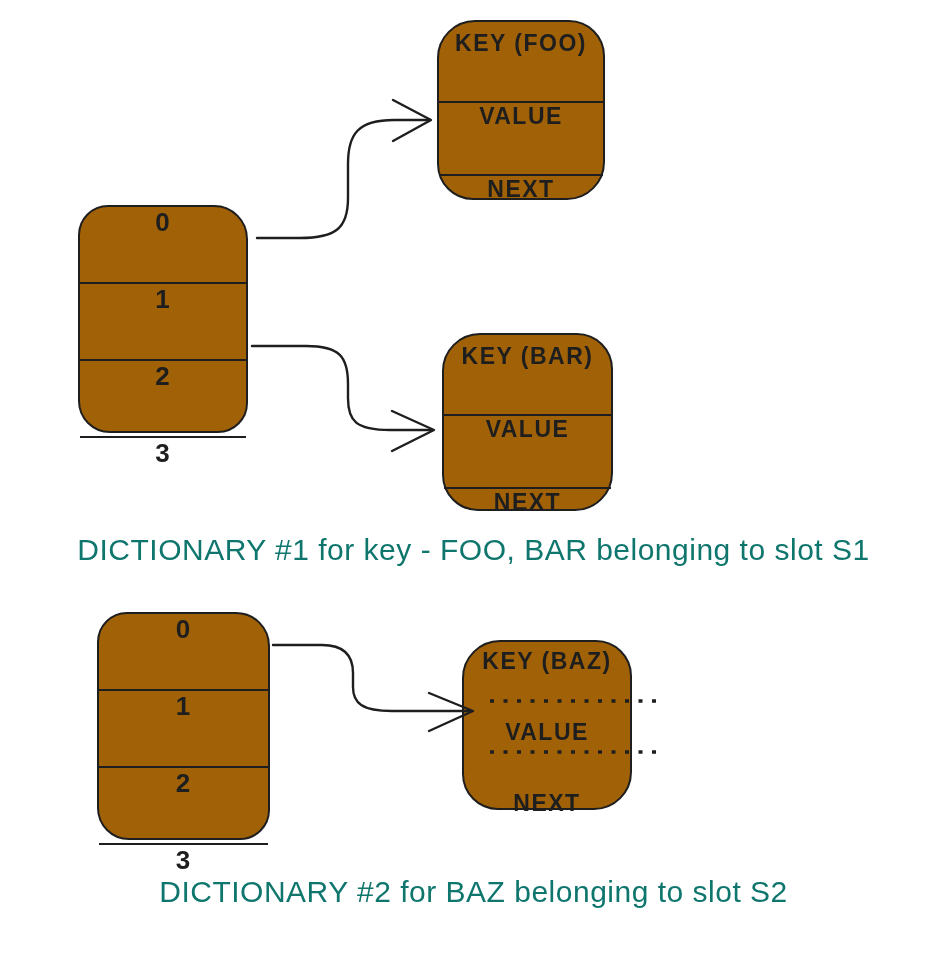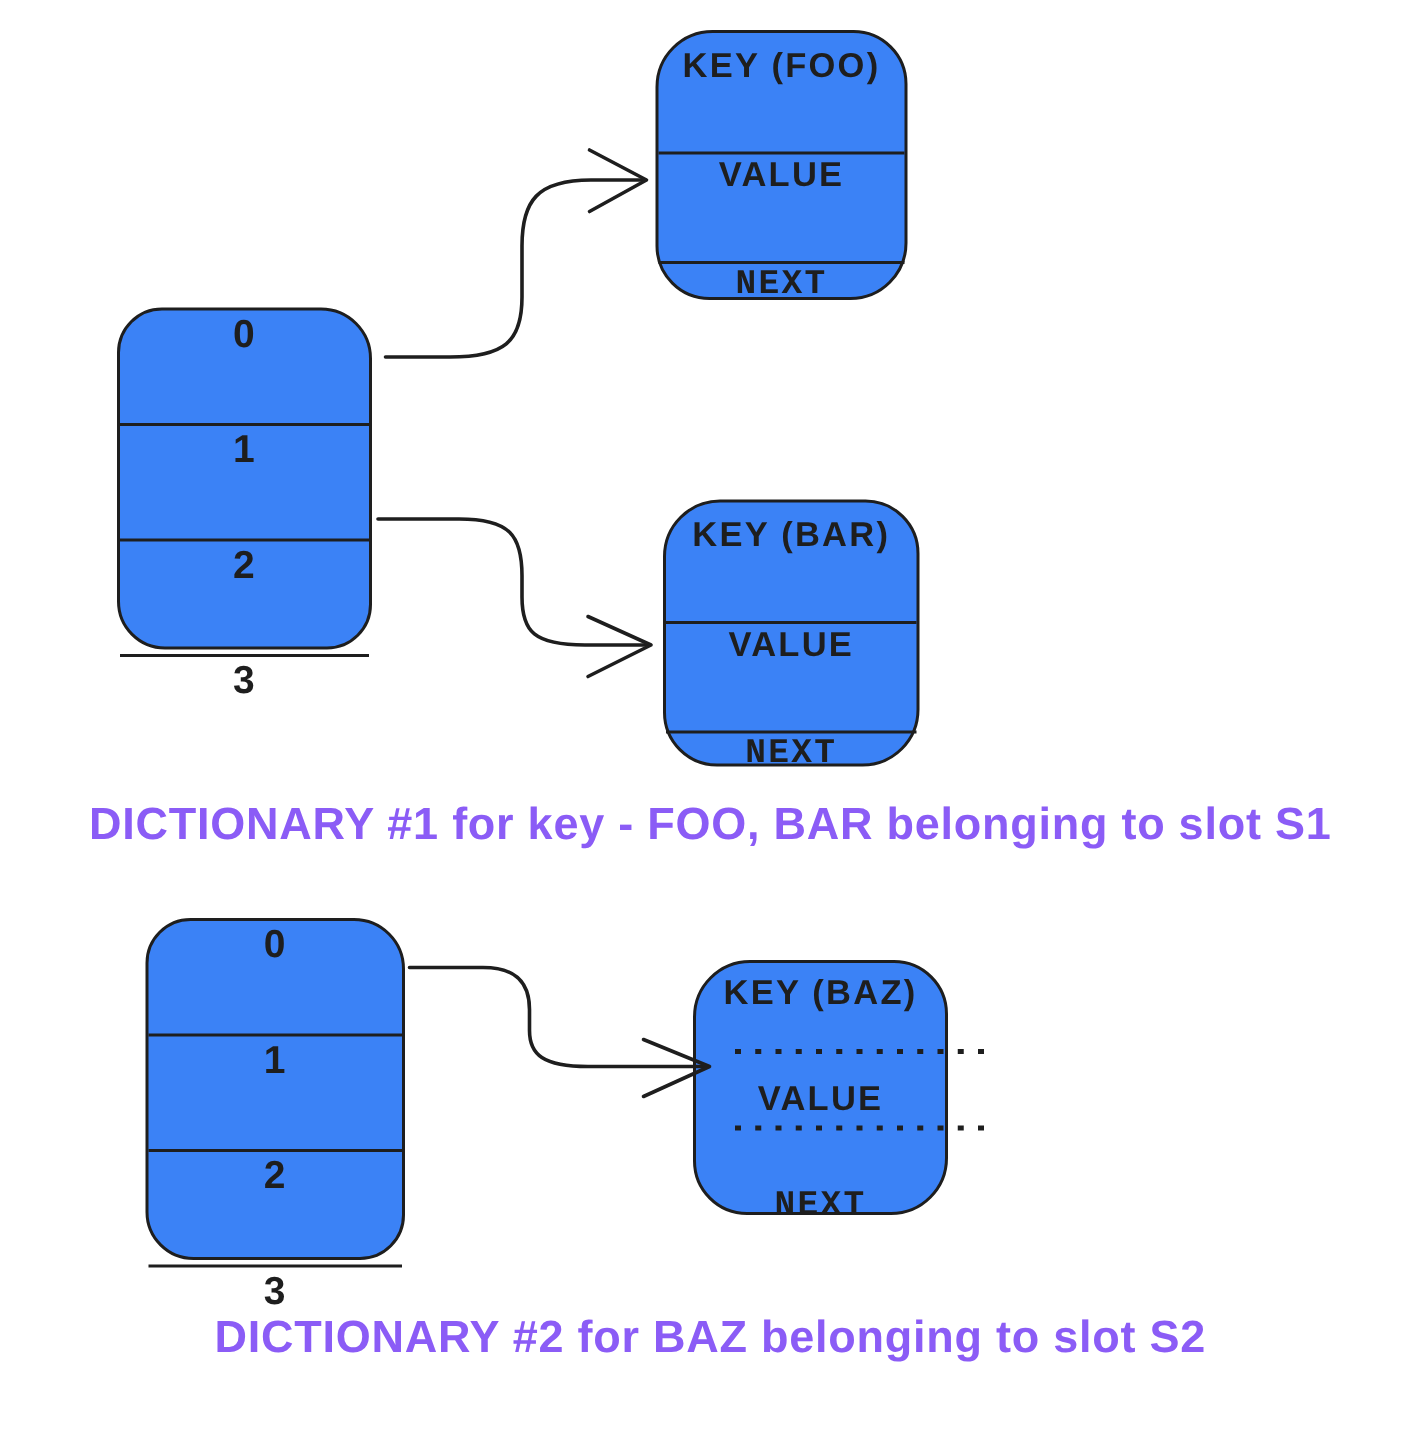--- a/index.html
+++ b/index.html
@@ -13,21 +13,21 @@
     height: 954px;
     background: #ffffff;
     font-family: "Liberation Sans", sans-serif;
     color: #1e1e1e;
     overflow: hidden;
   }
   .box {
     position: absolute;
     box-sizing: border-box;
     border: 2.5px solid #1e1e1e;
-    background: #3b82f6;
+    background: #a16207;
     display: flex;
     flex-direction: column;
     gap: 44px;
   }
   
   .dict {
     border-radius: 30px 34px 30px 32px;
   }
   .dict-row {
     box-sizing: border-box;
@@ -51,38 +51,38 @@
     display: flex;
     align-items: center;
     justify-content: center;
     font-size: 23px;
     font-weight: 700;
     letter-spacing: 1.5px;
     white-space: nowrap;
   }
   .node-row.r1 { height: 63px; padding-top: 8px; }
   .node-row.r2 { height: 50px; }
-  .node-row.r3 { flex: 1; font-family: Liberation Mono, monospace; }
+  .node-row.r3 { flex: 1; }
   .node.solid-sep .node-row + .node-row {
     border-top: 2.2px solid #1e1e1e;
   }
   #node-bar .node-row.r1 { height: 72px; }
   #node-baz .node-row.r1 { height: 60px; padding-top: 6px; }
   #node-baz .node-row.r2 { height: 52px; }
   
   .caption {
     position: absolute;
     left: 0;
     width: 100%;
     text-align: center;
     font-size: 30px;
-    font-weight: 700;
+    font-weight: 400;
     letter-spacing: 0.5px;
     line-height: 44px;
-    color: #8b5cf6;
+    color: #0f766e;
   }
   
   .connector-layer {
     position: absolute;
     left: 0;
     top: 0;
     width: 947px;
     height: 954px;
     pointer-events: none;
   }

